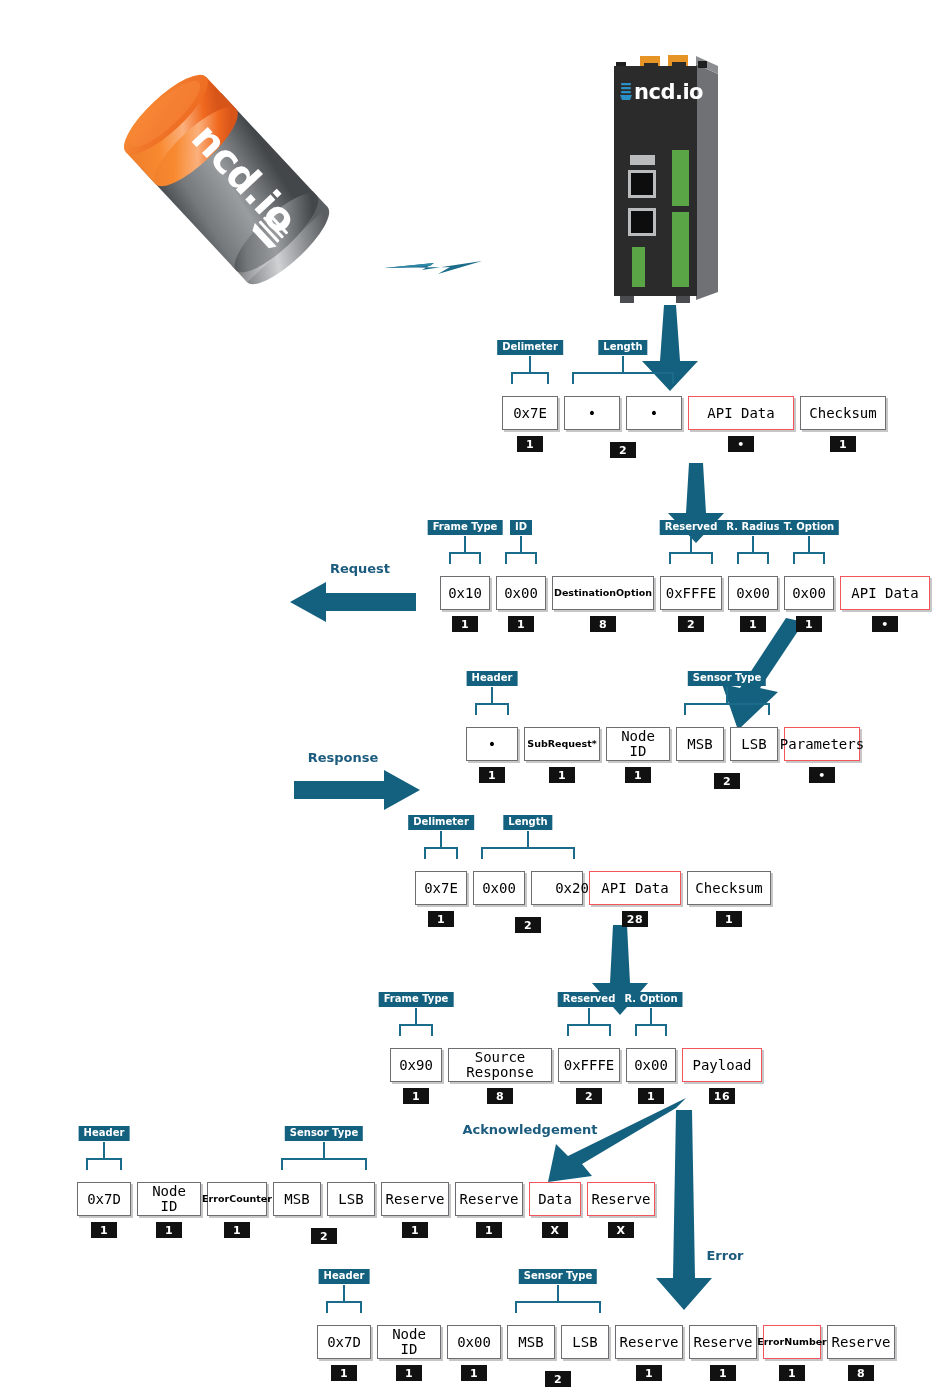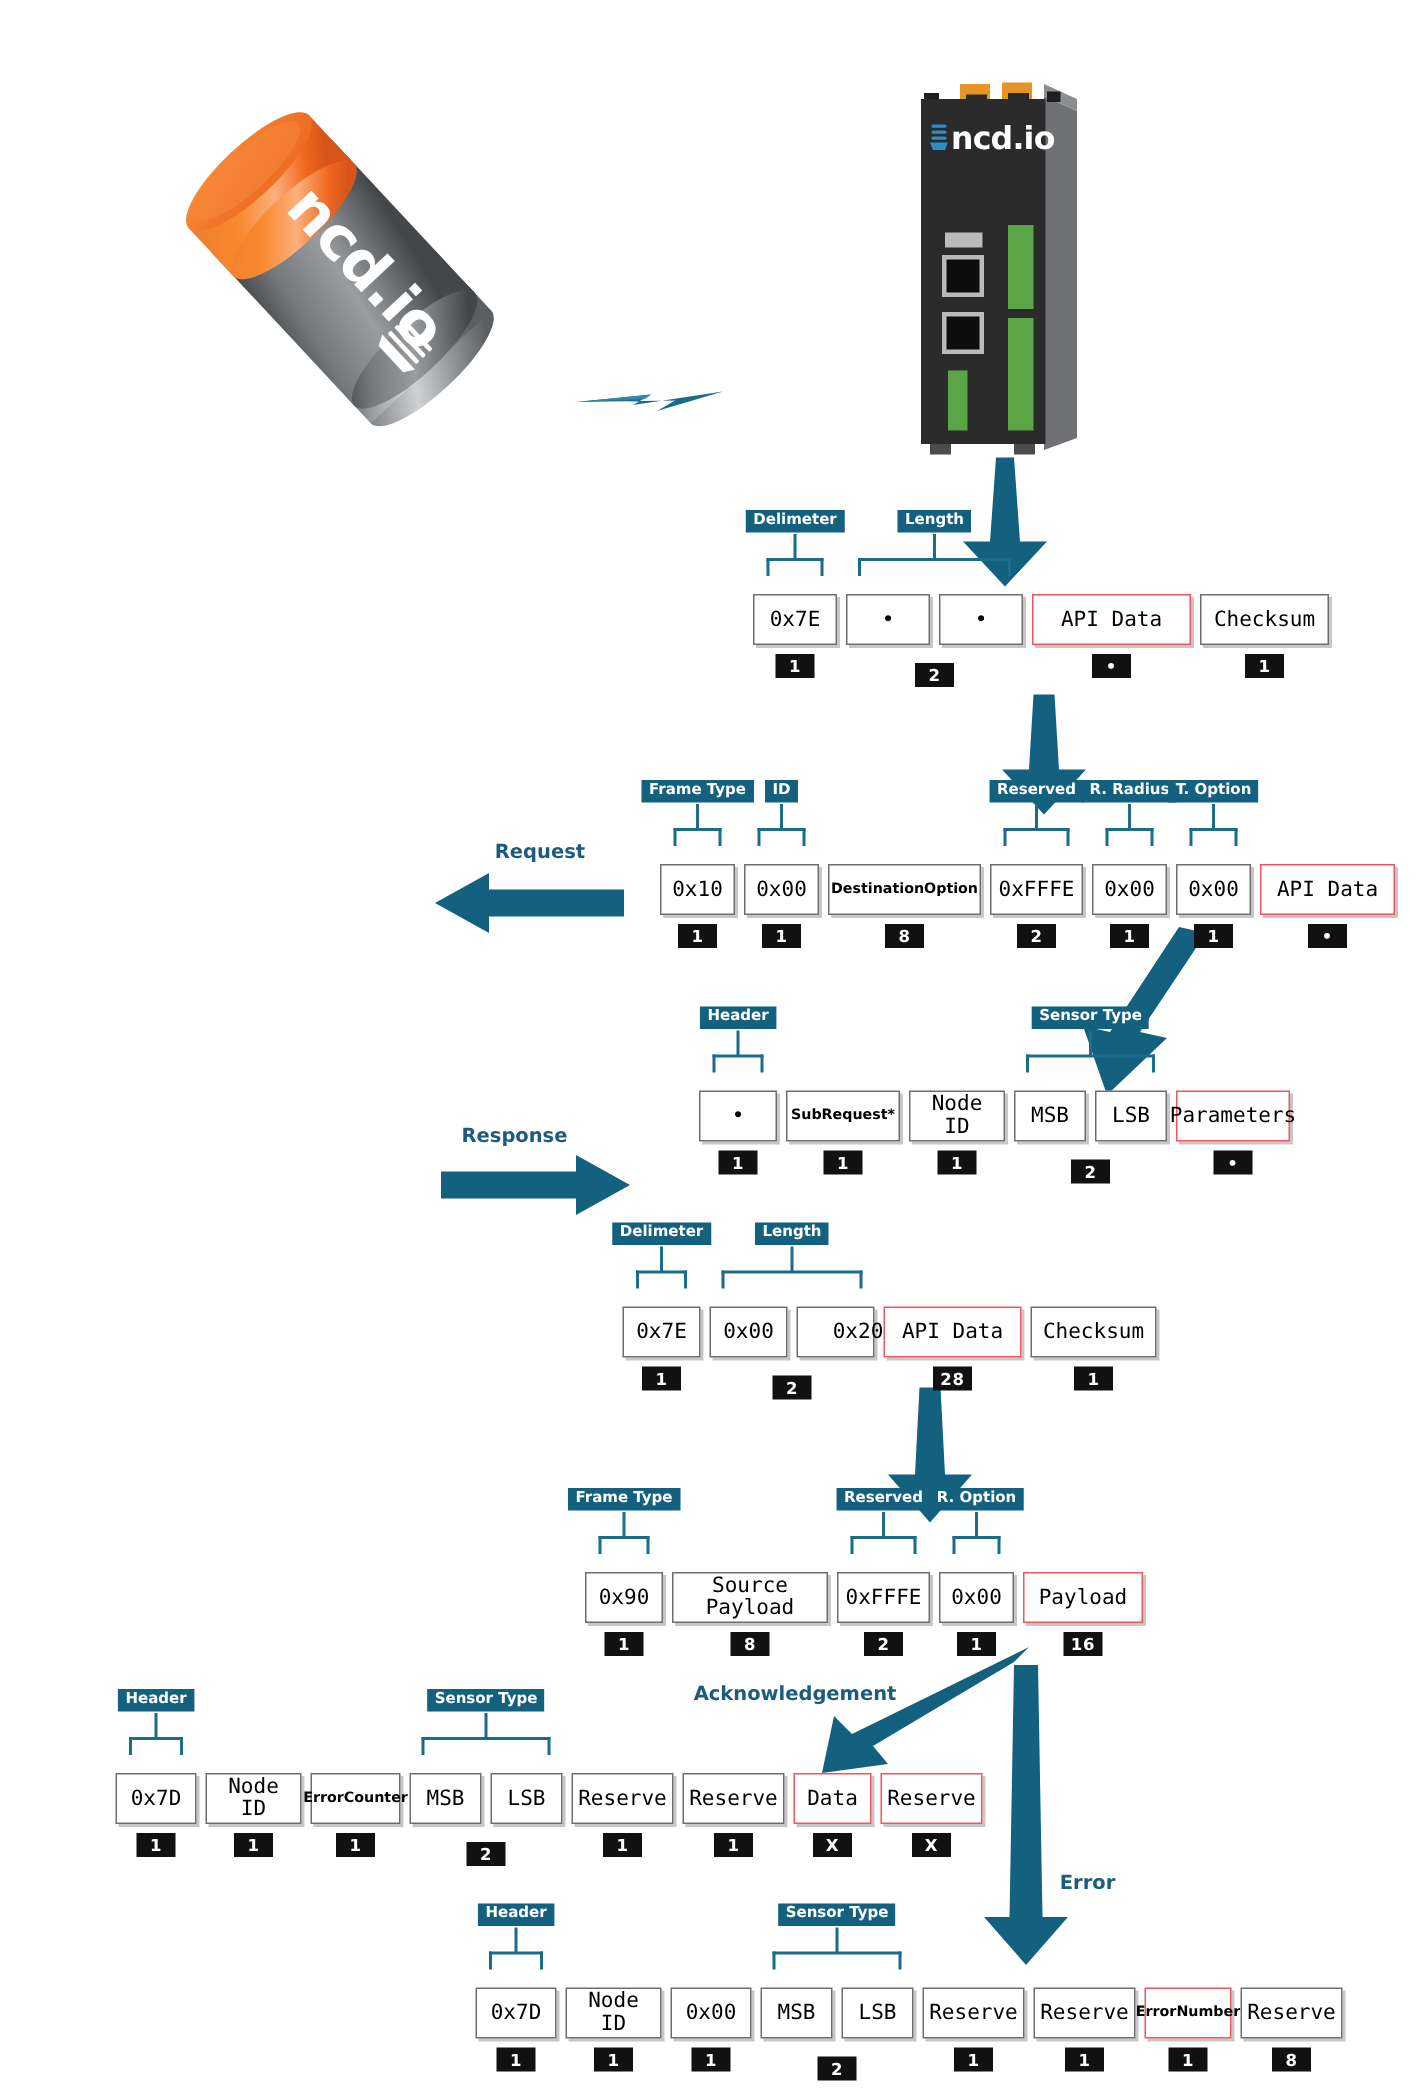--- a/index.html
+++ b/index.html
@@ -475,21 +475,21 @@
       <div class="row" style="left: 390px; top: 1048px;">
         <div class="cell" style="width: 52px;">
           <div class="box" style="width: 52px;">
             <span>0x90</span>
           </div>
           <div class="count">1</div>
         </div>
         <div class="gap"></div>
         <div class="cell" style="width: 104px;">
           <div class="box" style="width: 104px;">
-            <span>Source Payload</span>
+            <span>Source Response</span>
           </div>
           <div class="count">8</div>
         </div>
         <div class="gap"></div>
         <div class="cell" style="width: 62px;">
           <div class="box" style="width: 62px;">
             <span>0xFFFE</span>
           </div>
           <div class="count">2</div>
         </div>

